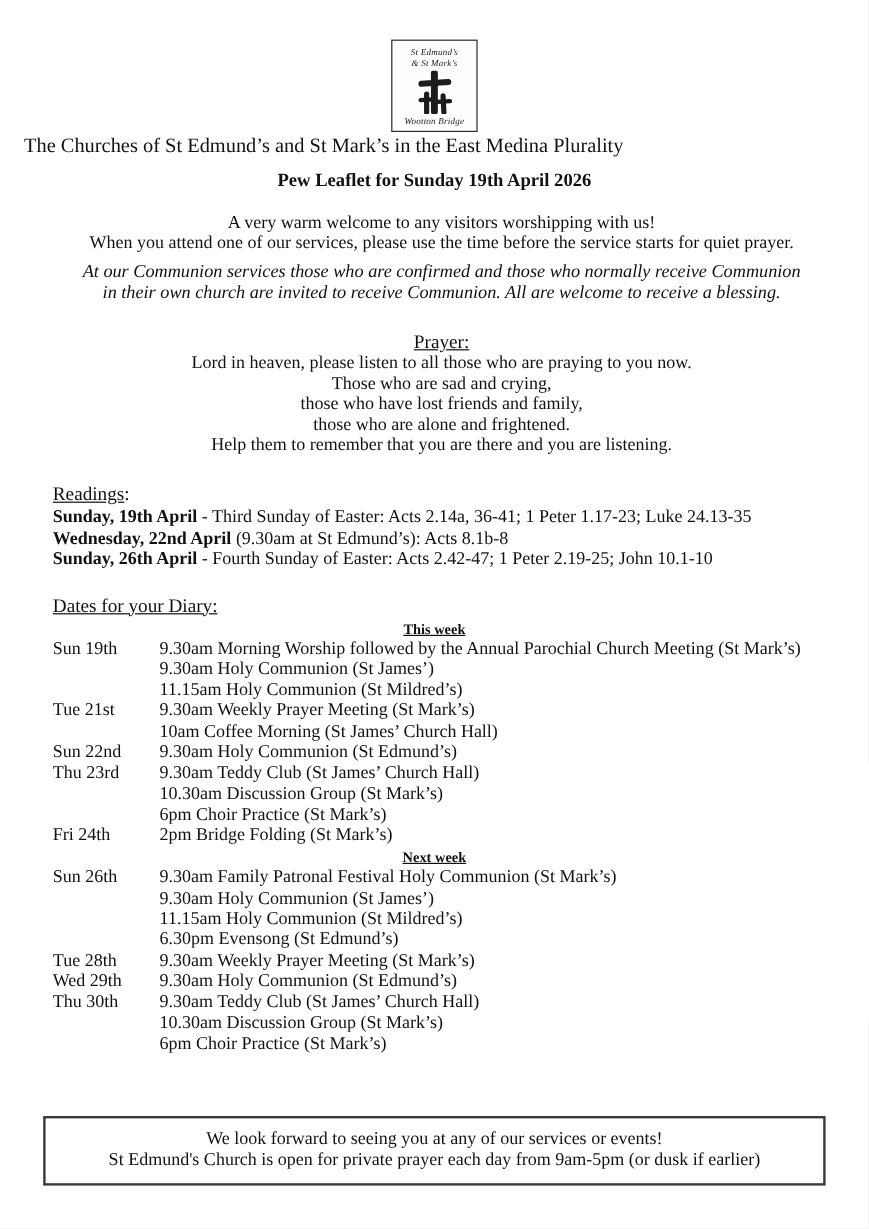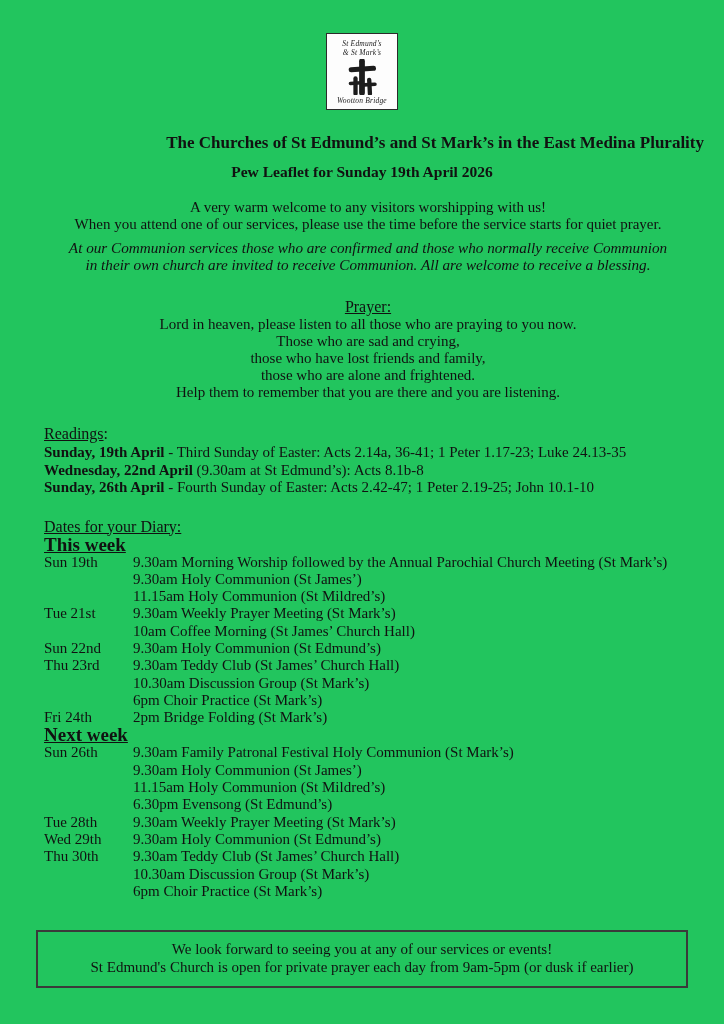--- a/index.html
+++ b/index.html
@@ -2,21 +2,21 @@
 <html><head>
 <meta charset="utf-8">
 <style>
   * { margin: 0; padding: 0; box-sizing: border-box; }
   html, body { background: #e8e8e8; }
   .page {
     position: relative;
     width: 724px;
     height: 1024px;
     margin: 0 auto;
-    background: #22c55e;
+    background: #ffffff;
     font-family: "Liberation Serif", "DejaVu Serif", serif;
     color: #111111;
     overflow: hidden;
   }
   .content { padding-top: 33px; }
 
   
   .logo-box {
     width: 72px;
     margin: 0 auto;
@@ -24,24 +24,24 @@
     background: #fdfdfd;
     text-align: center;
     padding: 5px 2px 4px 2px;
   }
   .logo-names { font-style: italic; font-size: 7.5px; line-height: 9px; color: #222; letter-spacing: 0.2px; }
   .logo-cross-wrap { margin: 2px auto 1px auto; width: 44px; height: 36px; }
   .logo-place { font-style: italic; font-size: 7.5px; line-height: 9px; color: #222; letter-spacing: 0.2px; }
 
   
   .title {
-    margin-top: 23px;
-    text-align: right;
+    margin-top: 2px;
+    text-align: left;
     font-size: 17px;
-    font-weight: bold;
+    font-weight: normal;
     line-height: 20px;
     padding: 0 20px;
   }
   .subtitle {
     margin-top: 10px;
     text-align: center;
     font-size: 15.5px;
     font-weight: bold;
     line-height: 18px;
   }
@@ -67,24 +67,25 @@
     font-size: 16px;
     line-height: 19px;
   }
   .underline { text-decoration: underline; }
   .readings-list { margin-top: 1px; }
   .reading-line { font-size: 15px; line-height: 17.5px; }
   .reading-date { font-weight: bold; }
 
   .diary { margin: 20px 44px 0 44px; }
   .week-label {
-    font-size: 19px;
+    font-size: 12px;
     line-height: 18px;
     font-weight: bold;
     text-decoration: underline;
+    text-align: center;
   }
   .diary-rows {}
   .diary-row { display: flex; font-size: 15px; line-height: 17.3px; }
   .diary-day { width: 89px; flex: 0 0 89px; }
   .diary-event { flex: 1; }
 
   .footer-box {
     position: absolute;
     left: 36px;
     right: 36px;

